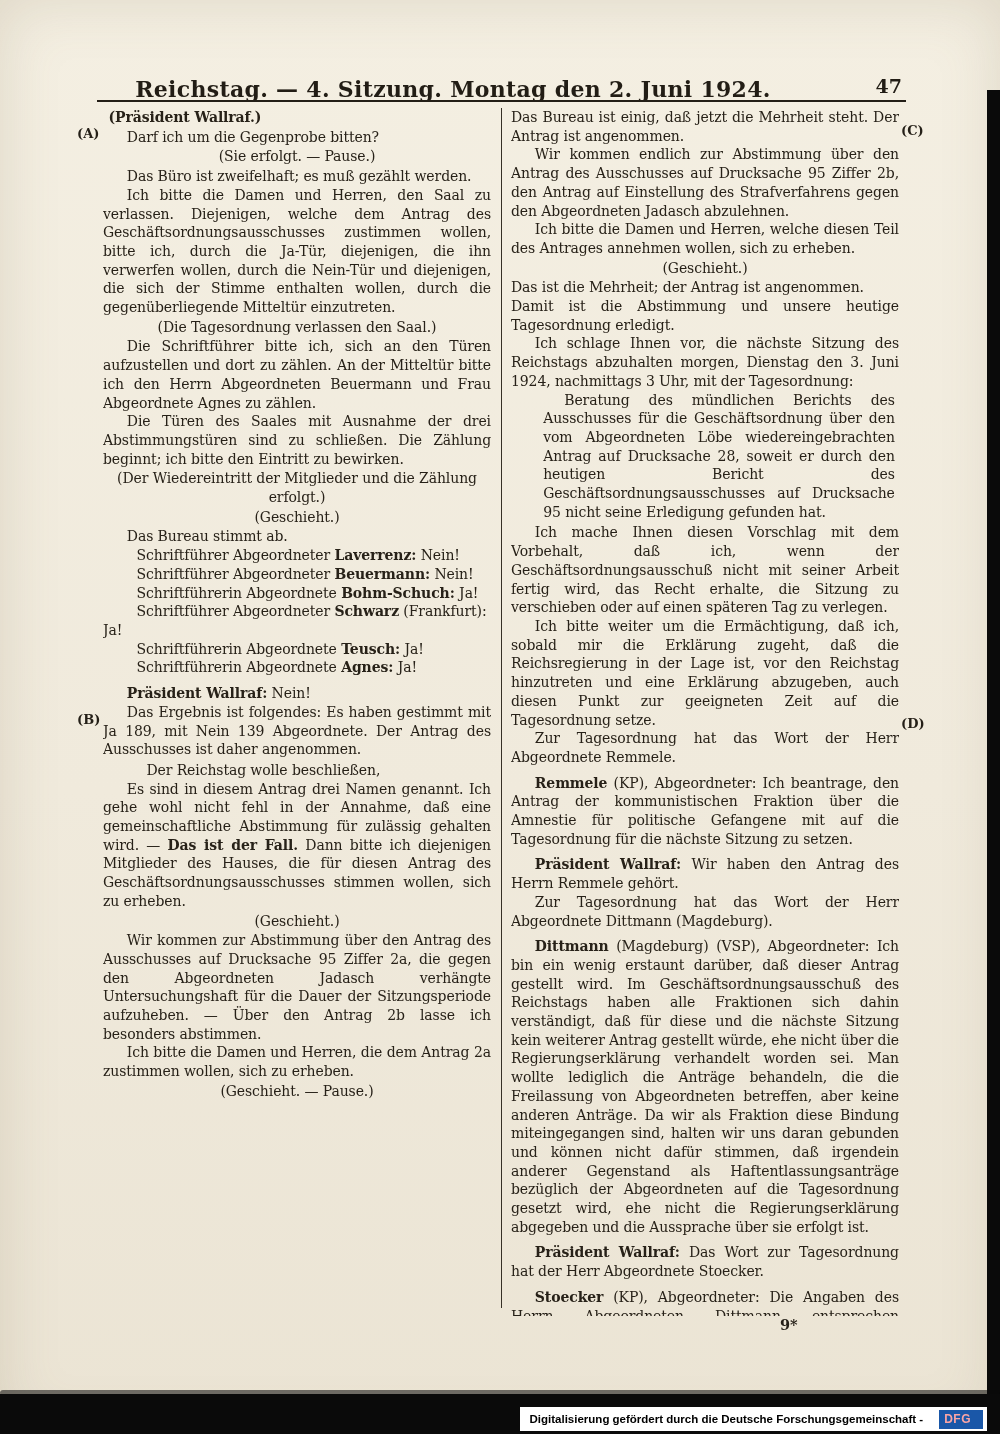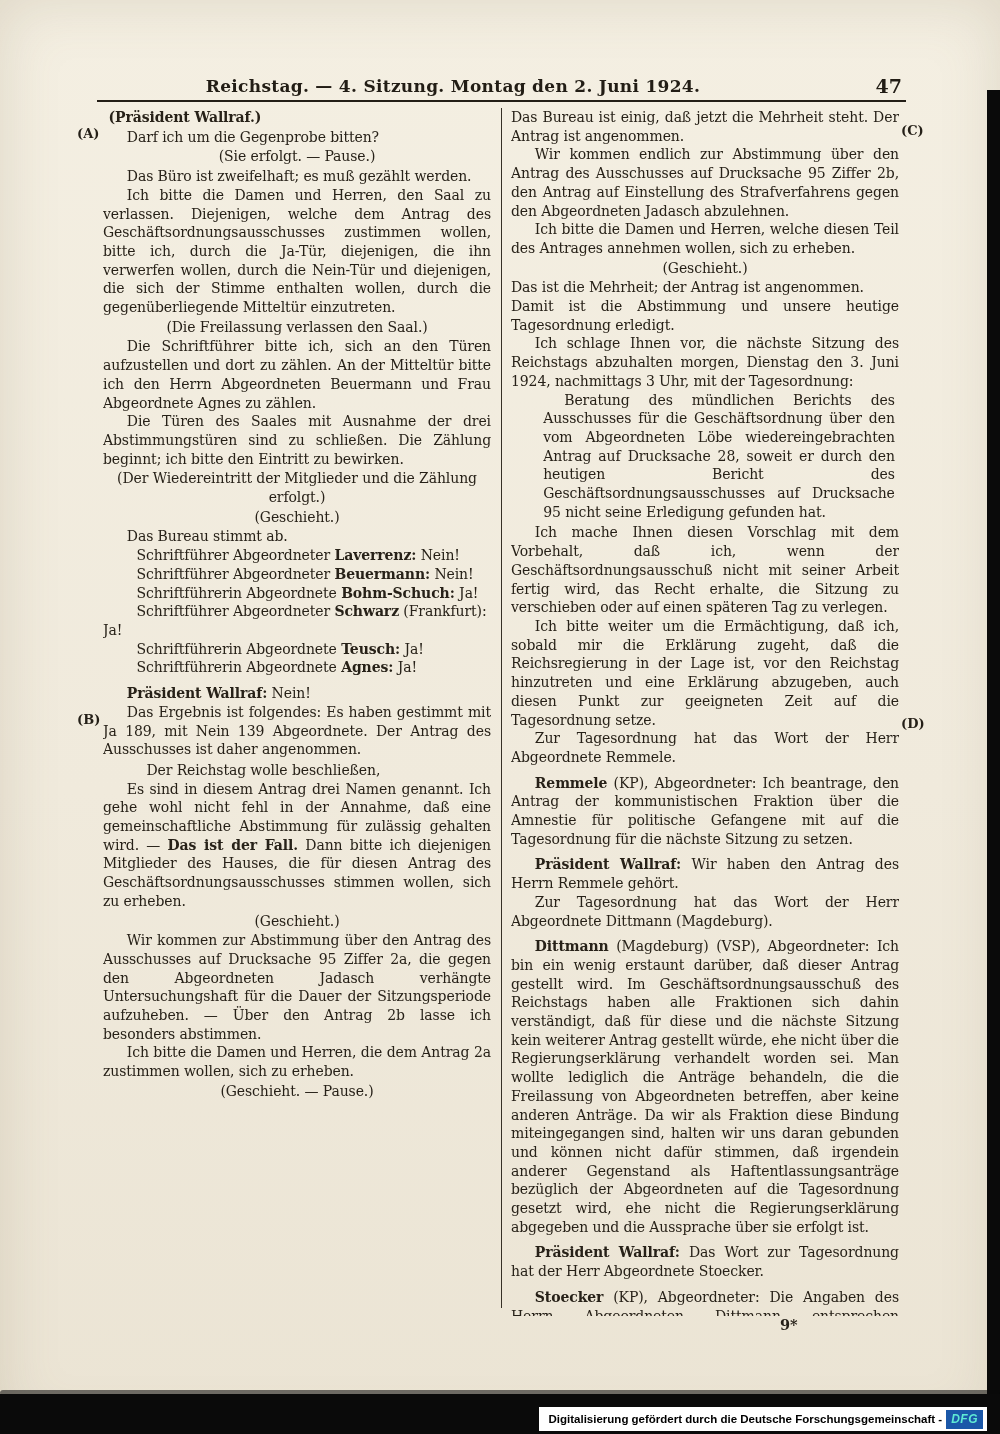--- a/index.html
+++ b/index.html
@@ -8,21 +8,21 @@
     background:#d8d3c6;
     font-family:"DejaVu Serif", serif;
   }
   .page {
     position:absolute; inset:0;
     background:linear-gradient(180deg,#f4efe2 0%,#f0eadc 55%,#ebe4d4 100%);
     box-shadow:inset 0 0 60px rgba(120,105,70,0.18);
   }
   .header-title {
     position:absolute; top:76px; left:97px; width:712px; text-align:center;
-    font-size:17px; font-weight:700; color:#221d15; letter-spacing:0.3px;
+    font-size:22px; font-weight:700; color:#221d15; letter-spacing:0.3px;
   }
   .page-number {
     position:absolute; top:75px; left:856px; width:46px; text-align:right;
     font-size:19px; font-weight:700; color:#221d15;
   }
   .header-rule { position:absolute; top:100px; left:97px; width:809px; height:2px; background:#231e16; }
 
   .columns {
     position:absolute; top:108px; left:103px; width:797px; height:1208px;
     display:flex; overflow:hidden;
@@ -55,29 +55,29 @@
   .marker-d { left:901px; top:716px; }
 
   .signature-mark { position:absolute; left:780px; top:1316px; font-size:14.5px; font-weight:700; color:#241f17; }
 
   .edge-right  { position:absolute; right:0; top:90px; bottom:0; width:13px; background:#0a0a0a; }
   .edge-bottom { position:absolute; left:0; right:0; bottom:0; height:40px; background:#0a0a0a; }
   .edge-bottom-shadow { position:absolute; left:0; right:0; bottom:38px; height:6px; background:rgba(10,10,10,0.55); border-radius:3px; }
 
   .dfg-footer {
     position:absolute; right:13px; bottom:3px; height:24px;
-    background:#ffffff; display:flex; align-items:center; gap:4px;
+    background:#ffffff; display:flex; align-items:center; gap:16px;
     padding:0 4px 0 10px;
     font-family:"Liberation Sans", sans-serif; font-size:11.5px; font-weight:700; color:#000;
     white-space:nowrap;
   }
   .dfg-logo {
-    display:inline-block; background:#1a57a8; color:#5eead4;
-    font-family:"Liberation Sans", sans-serif; font-weight:700; font-style:italic;
-    font-size:12px; padding:2px 5px 3px 5px; letter-spacing:0.5px;
+    display:inline-block; background:#1a57a8; color:#fca5a5;
+    font-family:"Liberation Sans", sans-serif; font-weight:700; 
+    font-size:12px; padding:2px 12px 3px 5px; letter-spacing:0.5px;
   }
 </style>
 </head>
 <body>
 
 <div class="page">
 
   <div class="header-title">Reichstag. — 4. Sitzung. Montag den 2. Juni 1924.</div>
   <div class="page-number">47</div>
   <div class="header-rule"></div>
@@ -87,21 +87,21 @@
   <div class="marker marker-c">(C)</div>
   <div class="marker marker-d">(D)</div>
 
   <div class="columns">
     <div class="col left" id="left-col">
         <p class="head-note"><span class="b">(Präsident Wallraf.)</span></p>
         <p class="indent"><span>Darf ich um die Gegenprobe bitten?</span></p>
         <p class="center"><span>(Sie erfolgt. — Pause.)</span></p>
         <p class="indent"><span>Das Büro ist zweifelhaft; es muß gezählt werden.</span></p>
         <p class="indent"><span>Ich bitte die Damen und Herren, den Saal zu verlassen. Diejenigen, welche dem Antrag des Geschäftsordnungsausschusses zustimmen wollen, bitte ich, durch die Ja-Tür, diejenigen, die ihn verwerfen wollen, durch die Nein-Tür und diejenigen, die sich der Stimme enthalten wollen, durch die gegenüberliegende Mitteltür einzutreten.</span></p>
-        <p class="center"><span>(Die Freilassung verlassen den Saal.)</span></p>
+        <p class="center"><span>(Die Tagesordnung verlassen den Saal.)</span></p>
         <p class="indent"><span>Die Schriftführer bitte ich, sich an den Türen aufzustellen und dort zu zählen. An der Mitteltür bitte ich den Herrn Abgeordneten Beuermann und Frau Abgeordnete Agnes zu zählen.</span></p>
         <p class="indent"><span>Die Türen des Saales mit Ausnahme der drei Abstimmungstüren sind zu schließen. Die Zählung beginnt; ich bitte den Eintritt zu bewirken.</span></p>
         <p class="center"><span>(Der Wiedereintritt der Mitglieder und die Zählung erfolgt.)</span></p>
         <p class="center"><span>(Geschieht.)</span></p>
         <p class="indent"><span>Das Bureau stimmt ab.</span></p>
         <p class="vote"><span>Schriftführer Abgeordneter </span><span class="b">Laverrenz:</span><span> Nein!</span></p>
         <p class="vote"><span>Schriftführer Abgeordneter </span><span class="b">Beuermann:</span><span> Nein!</span></p>
         <p class="vote"><span>Schriftführerin Abgeordnete </span><span class="b">Bohm-Schuch:</span><span> Ja!</span></p>
         <p class="vote"><span>Schriftführer Abgeordneter </span><span class="b">Schwarz</span><span> (Frankfurt): Ja!</span></p>
         <p class="vote"><span>Schriftführerin Abgeordnete </span><span class="b">Teusch:</span><span> Ja!</span></p>

